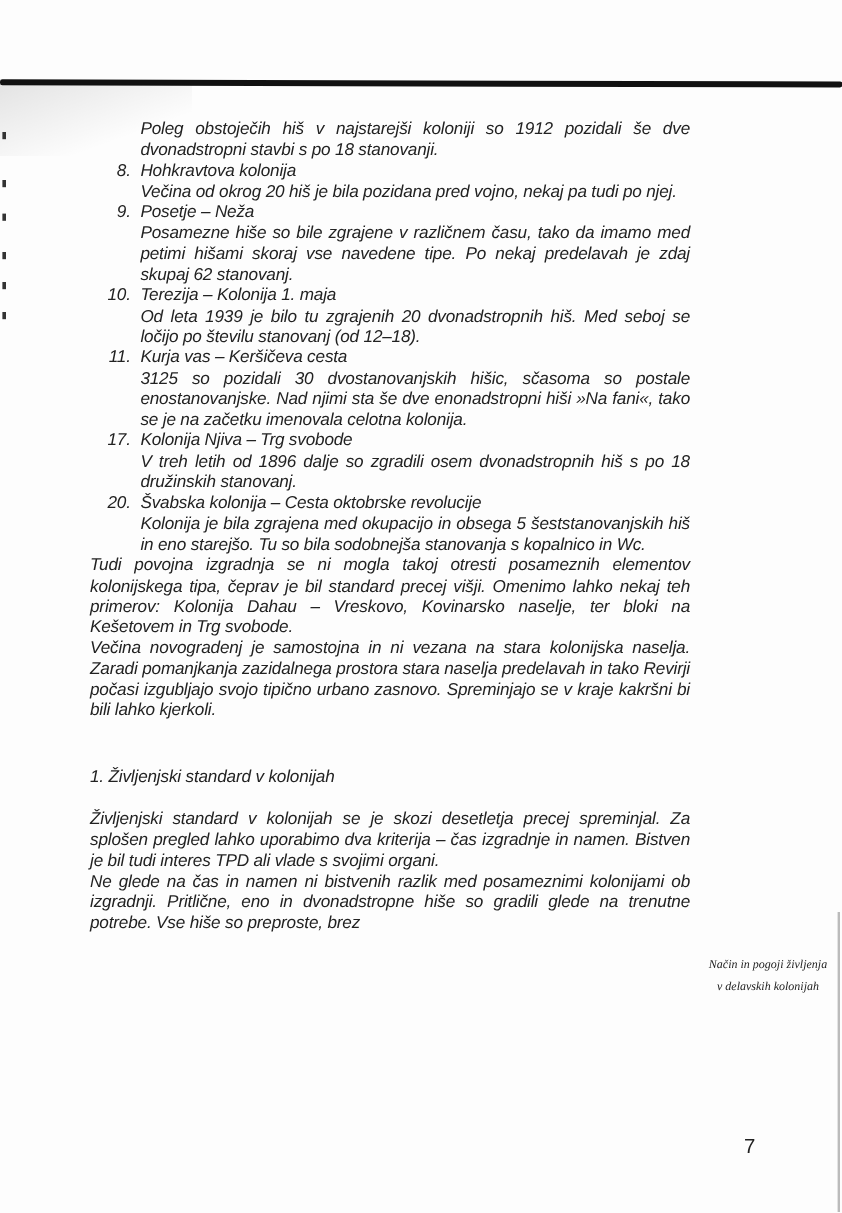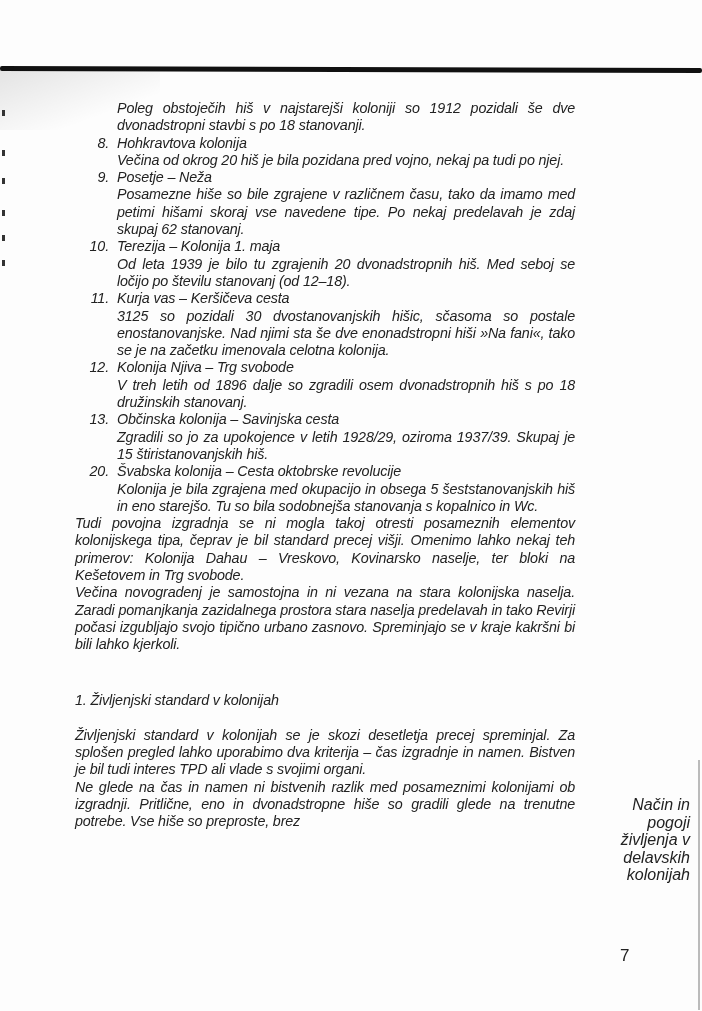--- a/index.html
+++ b/index.html
@@ -31,21 +31,21 @@
     letter-spacing:-0.15px;
   }
   .para { margin:0; text-align:justify;font-style:italic; }
   .item { position:relative; padding-left:42px; }
   .item .num { position:absolute; left:0; width:34px; text-align:right; }
   .item .title, .item .body { margin:0; text-align:justify; }
   .indented { padding-left:42px; }
   .heading { margin:38px 0 18px 0; }
   .sidenote {
     position:absolute; left:590px; top:796px; width:100px;
-    text-align:right; font-style:italic; font-size:16px; line-height:17.6px;
+    text-align:center; font-style:italic; font-size:10px; line-height:17.6px;font-family:Liberation Serif, serif;
   }
   .pagenum {
     position:absolute; left:620px; top:946px; font-size:17px;
   }
 </style>
 </head>
 <body>
 
 <div class="topline"></div>
 <div class="shadow-left"></div>
@@ -77,28 +77,23 @@
       <span class="num">10.</span>
       <p class="title">Terezija – Kolonija 1. maja</p>
       <p class="body">Od leta 1939 je bilo tu zgrajenih 20 dvonadstropnih hiš. Med seboj se ločijo po številu stanovanj (od 12–18).</p>
     </div>
     <div class="item">
       <span class="num">11.</span>
       <p class="title">Kurja vas – Keršičeva cesta</p>
       <p class="body">3125 so pozidali 30 dvostanovanjskih hišic, sčasoma so postale enostanovanjske. Nad njimi sta še dve enonadstropni hiši »Na fani«, tako se je na začetku imenovala celotna kolonija.</p>
     </div>
     <div class="item">
-      <span class="num">12.</span>
+      <span class="num">17.</span>
       <p class="title">Kolonija Njiva – Trg svobode</p>
       <p class="body">V treh letih od 1896 dalje so zgradili osem dvonadstropnih hiš s po 18 družinskih stanovanj.</p>
-    </div>
-    <div class="item">
-      <span class="num">13.</span>
-      <p class="title">Občinska kolonija – Savinjska cesta</p>
-      <p class="body">Zgradili so jo za upokojence v letih 1928/29, oziroma 1937/39. Skupaj je 15 štiristanovanjskih hiš.</p>
     </div>
     <div class="item">
       <span class="num">20.</span>
       <p class="title">Švabska kolonija – Cesta oktobrske revolucije</p>
       <p class="body">Kolonija je bila zgrajena med okupacijo in obsega 5 šeststanovanjskih hiš in eno starejšo. Tu so bila sodobnejša stanovanja s kopalnico in Wc.</p>
     </div>
   </div>
 
   <p class="para">Tudi povojna izgradnja se ni mogla takoj otresti posameznih elementov kolonijskega tipa, čeprav je bil standard precej višji. Omenimo lahko nekaj teh primerov: Kolonija Dahau – Vreskovo, Kovinarsko naselje, ter bloki na Kešetovem in Trg svobode.</p>
   <p class="para">Večina novogradenj je samostojna in ni vezana na stara kolonijska naselja. Zaradi pomanjkanja zazidalnega prostora stara naselja predelavah in tako Revirji počasi izgubljajo svojo tipično urbano zasnovo. Spreminjajo se v kraje kakršni bi bili lahko kjerkoli.</p>

